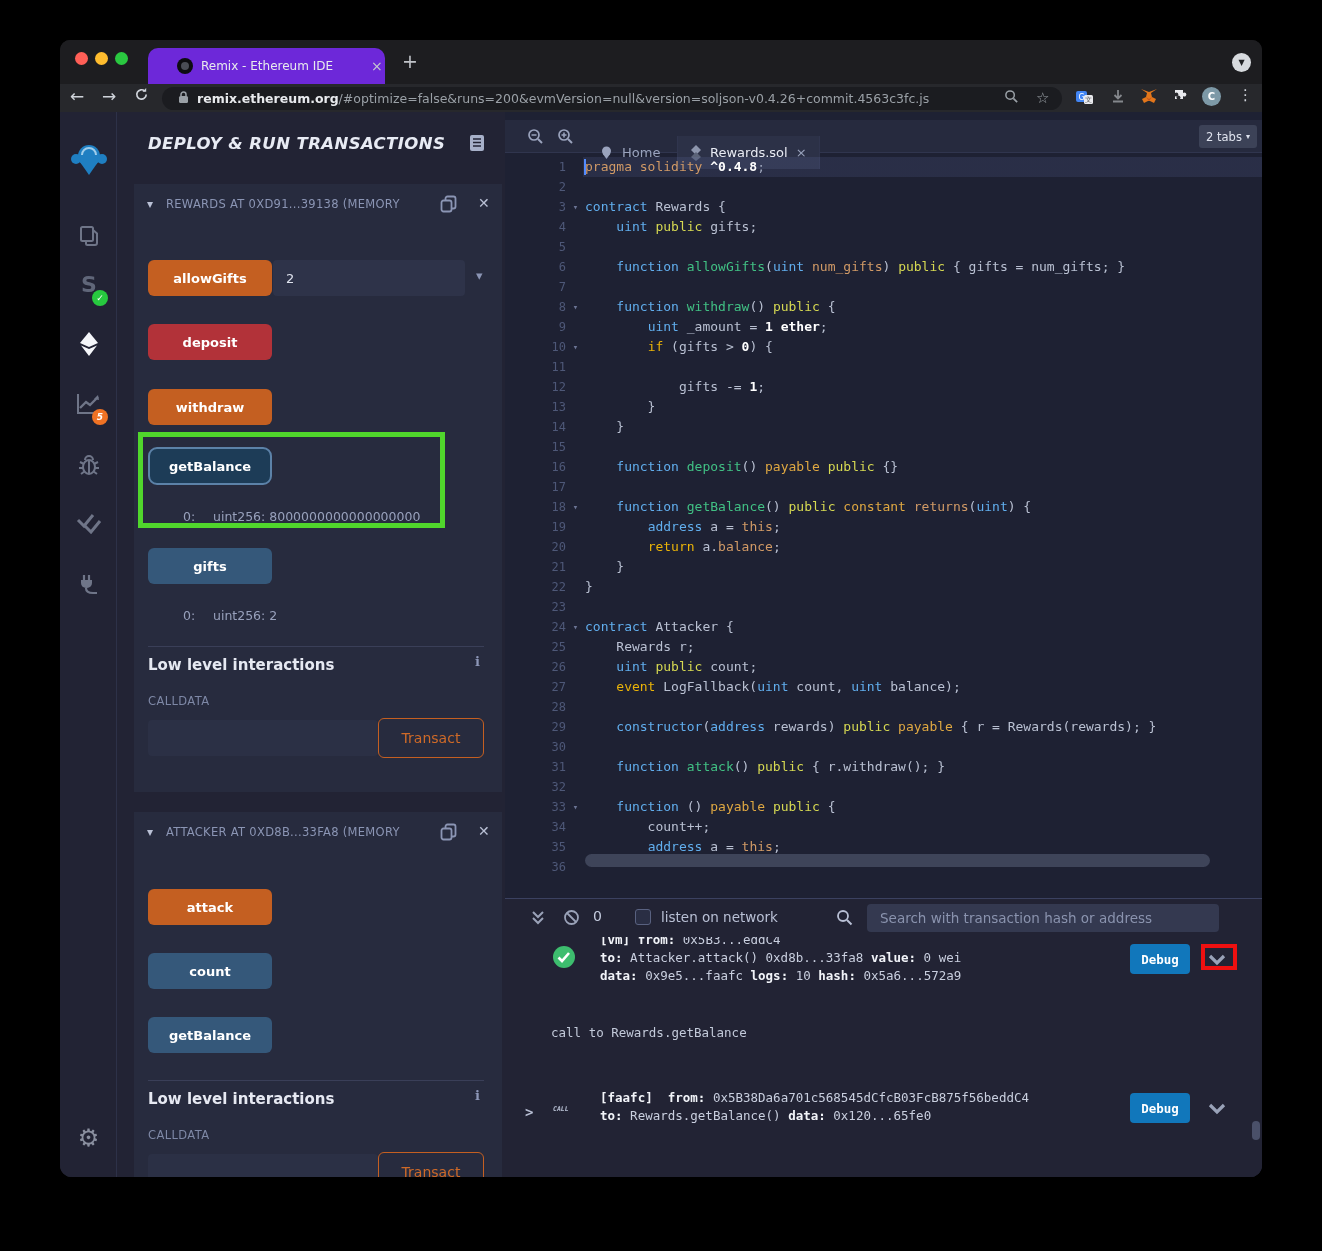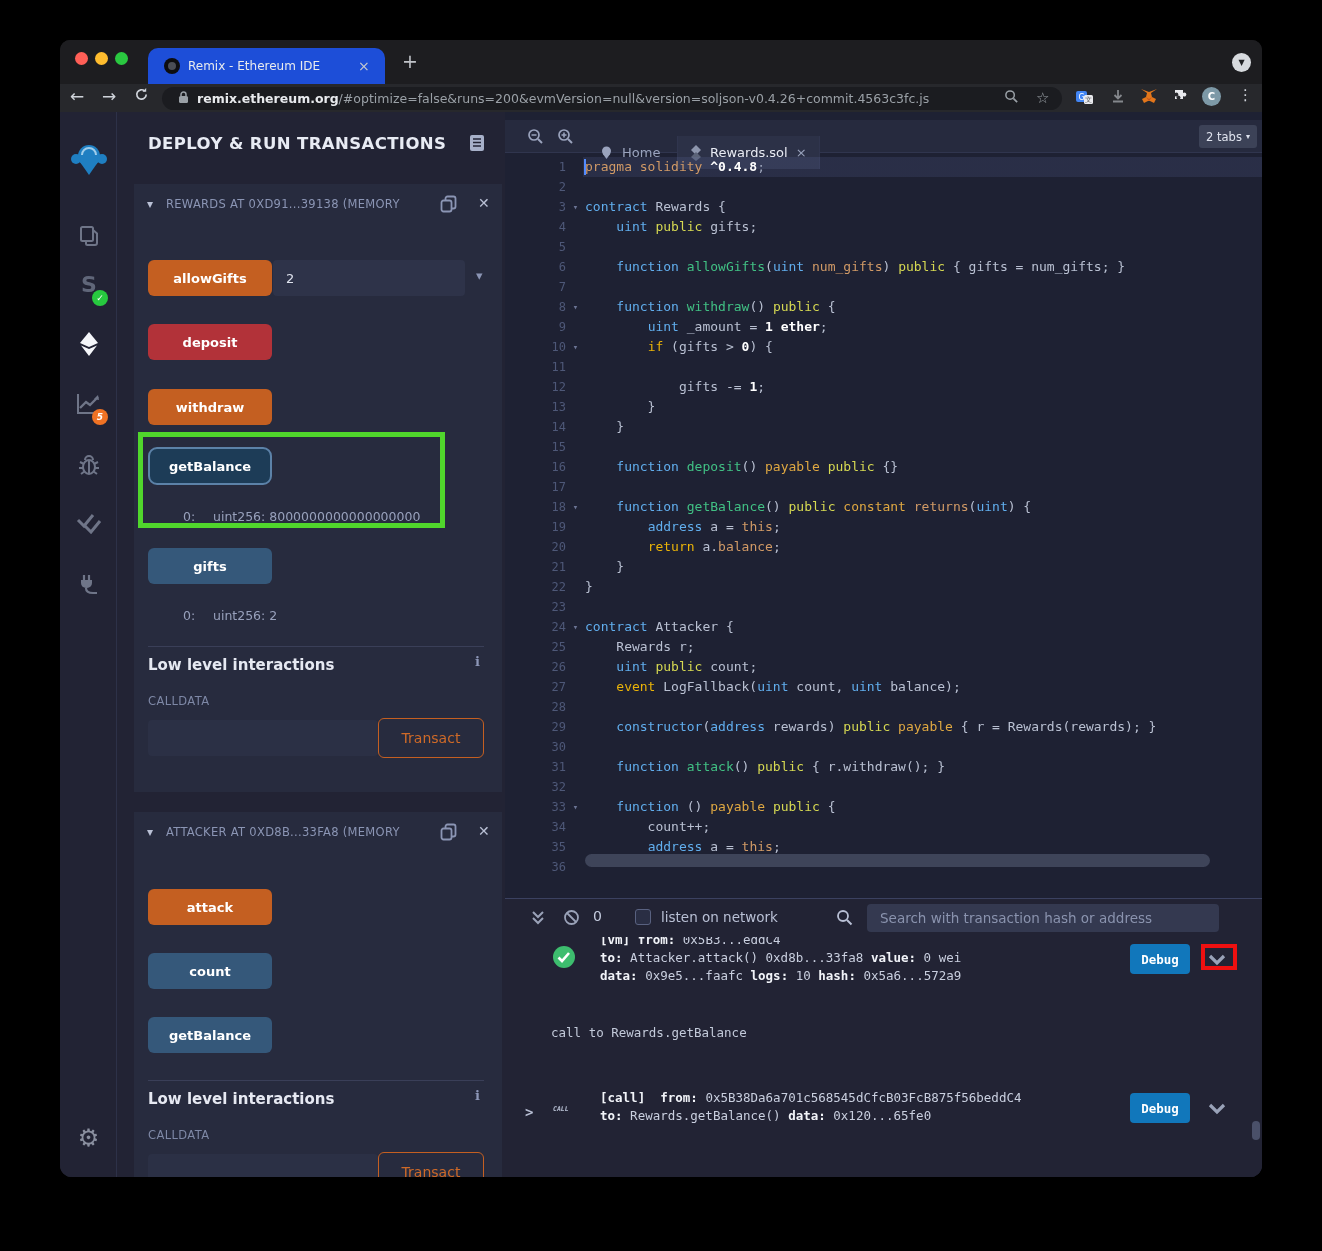--- a/index.html
+++ b/index.html
@@ -5,22 +5,22 @@
   * { margin:0; padding:0; box-sizing:border-box; }
   html,body { background:#000; }
   #canvas { position:relative; width:1322px; height:1251px; background:#000; overflow:hidden;
             font-family:"DejaVu Sans", sans-serif; }
   #window { position:absolute; left:60px; top:40px; width:1202px; height:1137px;
             border-radius:10px 10px 12px 12px; overflow:hidden; background:#202124; }
 
   
   #titlebar { position:absolute; left:0; top:0; width:100%; height:44px; background:#1d1d20; }
   .tl { position:absolute; top:12px; width:13px; height:13px; border-radius:50%; }
-  #tab { position:absolute; left:88px; top:8px; width:237px; height:36px; background:#1d4ed8;
-         border-radius:10px 10px 0 0; display:flex; align-items:center; }
+  #tab { position:absolute; left:88px; top:8px; width:237px; height:36px; background:#6d28d9;
+         border-radius:10px 10px 0 0; display:flex; align-items:center;padding-left:13px; }
   #tab .fav { width:16px; height:16px; border-radius:50%; background:#0d0d10; margin:0 8px 0 16px;
               display:flex;align-items:center;justify-content:center; }
   #tab .fav i { width:8px;height:8px;border-radius:50%;background:#4a4d55;display:block;}
   #tab .ttl { color:#e8eaed; font-size:12px; white-space:nowrap; overflow:hidden; width:168px;}
   #tab .x { color:#c7cace; font-size:14px; margin-left:2px; }
   #newtab { position:absolute; left:342px; top:10px; color:#c0c3c8; font-size:19px; }
   #tabsearch { position:absolute; left:1172px; top:13px; width:19px; height:19px; border-radius:50%;
                background:#d7dade; color:#202124; font-size:8px; display:flex; align-items:center; justify-content:center;}
   #toolbar { position:absolute; left:0; top:44px; width:100%; height:28px; background:#27282c; }
   .navic { position:absolute; top:2px; color:#cfd3da; font-size:17px; }
@@ -37,21 +37,21 @@
   #content { position:absolute; left:0; top:72px; width:1202px; height:1065px; background:#222334; }
   #iconbar { position:absolute; left:0; top:0; width:57px; height:100%; background:#222334;
              border-right:1px solid #2d3148; }
   .sic { position:absolute; left:0; width:57px; display:flex; justify-content:center; }
   .badge { position:absolute; width:16px; height:16px; border-radius:50%; color:#fff; font-size:9px;
            display:flex; align-items:center; justify-content:center; font-weight:bold; font-style:italic;}
 
   
   #panel { position:absolute; left:57px; top:0; width:388px; height:100%; background:#222334; }
   #panel-title { position:absolute; left:31px; top:22px; font-size:16.5px; font-weight:600;
-                 color:#e8ebf4; letter-spacing:.4px; }
+                 color:#e8ebf4; letter-spacing:.4px;font-style:italic; }
   .card { position:absolute; left:17px; width:368px; background:#272b3e; overflow:hidden; }
   .chdr { position:absolute; left:0; top:10px; width:100%; height:22px; }
   .chdr .txt { position:absolute; left:32px; top:3px; width:264px; font-size:11.5px; color:#8b95b4;
                letter-spacing:.3px; white-space:nowrap; overflow:hidden; }
   .chev { color:#b9c0d5; }
   .btn { position:absolute; width:124px; height:36px; border-radius:6px; display:flex; align-items:center;
          justify-content:center; font-size:13px; font-weight:700; color:#fff; }
   .btn.orange { background:#c45f21; }
   .btn.red { background:#b23239; }
   .btn.blue { background:#35587a; }
@@ -593,21 +593,21 @@
                 <span class="t-chev" style="top: 20px;"><svg width="18" height="12" viewBox="0 0 18 12">
                     <path d="M2 2l7 7 7-7" fill="none" stroke="#99a2b8" stroke-width="3.2"></path>
                   </svg></span>
               </div>
               <div class="entry" style="top: 88px;">
                 <div class="t-plain">call to Rewards.getBalance</div>
               </div>
               <div class="entry" style="top: 152px;">
                 <span class="t-callLabel" style="top: 16px;">CALL</span>
                 <div class="t-lines">
-                  <div class="t-line"><b>[call]</b><span>  </span><b>from:</b><span> 0x5B38Da6a701c568545dCfcB03FcB875f56beddC4</span></div>
+                  <div class="t-line"><b>[faafc]</b><span>  </span><b>from:</b><span> 0x5B38Da6a701c568545dCfcB03FcB875f56beddC4</span></div>
                   <div class="t-line"><b>to:</b><span> Rewards.getBalance() </span><b>data:</b><span> 0x120...65fe0</span></div>
                 </div>
                 <div class="t-debug" style="top: 4px;">Debug</div>
                 <span class="t-chev" style="top: 11px;"><svg width="18" height="12" viewBox="0 0 18 12">
                     <path d="M2 2l7 7 7-7" fill="none" stroke="#99a2b8" stroke-width="3.2"></path>
                   </svg></span>
               </div>
             </div>
           <div id="term-prompt">&gt;</div>
           <div id="vscroll"></div>

